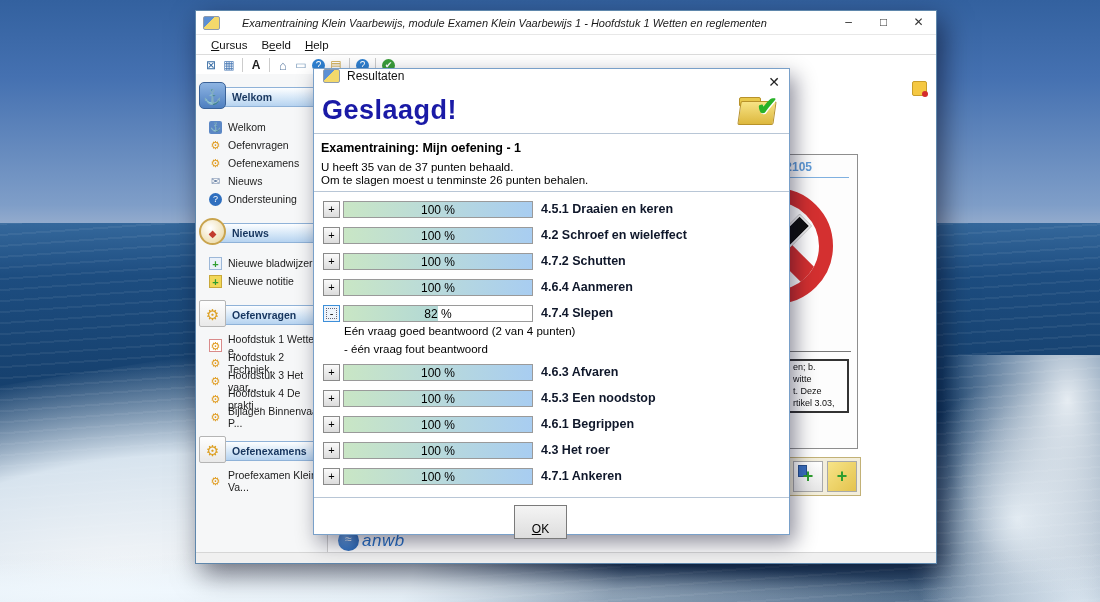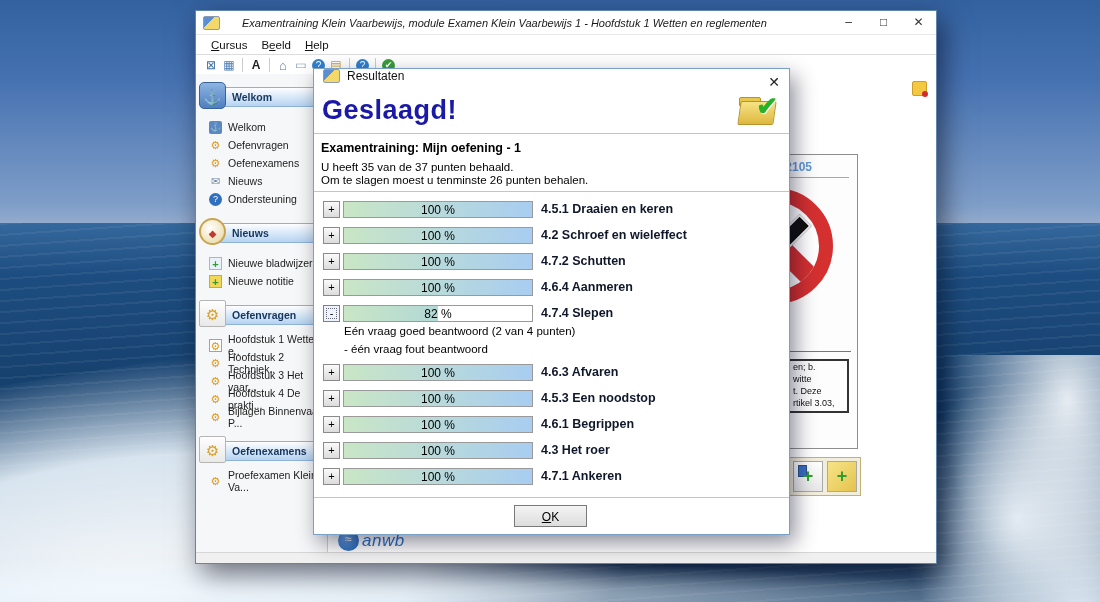--- a/index.html
+++ b/index.html
@@ -112,23 +112,23 @@
 
   .rrow{position:absolute;left:0;right:0;height:18px;}
   .expander{position:absolute;left:9px;top:0;width:17px;height:17px;box-sizing:border-box;
     background:linear-gradient(#fafafa,#dcdcdc);border:1px solid #8a8a8a;font-size:11px;line-height:13px;padding:0;text-align:center;color:#000;}
   .expander.active{border:1px solid #3d8fd9;background:#eef4fb;outline:1px dotted #56p;outline:1px dotted #667;outline-offset:-4px;}
   .pbar{position:absolute;left:29px;top:0;width:190px;height:17px;box-sizing:border-box;border:1px solid #9a9a9a;background:#fff;}
   .pfill{height:100%;background:linear-gradient(90deg,#c9e6c5 0%,#a8cdf1 100%);}
   .ptext{position:absolute;left:0;right:0;top:0;text-align:center;font-size:12px;line-height:16px;color:#000;}
   .rlabel{position:absolute;left:227px;top:1px;font-size:12.5px;font-weight:bold;color:#0f172a;white-space:nowrap;}
   .rdetail{position:absolute;left:30px;font-size:11.5px;color:#000;}
-  .okbtn{position:absolute;left:200px;top:436px;width:73px;height:22px;box-sizing:border-box;
+  .okbtn{position:absolute;left:200px;top:436px;width:53px;height:22px;box-sizing:border-box;
     background:linear-gradient(#f4f4f4,#dddddd);border:1px solid #7a7a7a;font-size:12px;color:#000;
-    font-family:"Liberation Sans",sans-serif;padding:4px;}
+    font-family:"Liberation Sans",sans-serif;padding:16px;}
   .okbtn .key{text-decoration:underline;}
 </style>
 </head>
 <body>
 
 <div class="canvas">
 
   <div class="sky"></div>
   <div class="sea"></div>
   <div class="foam foam-streak"></div>

